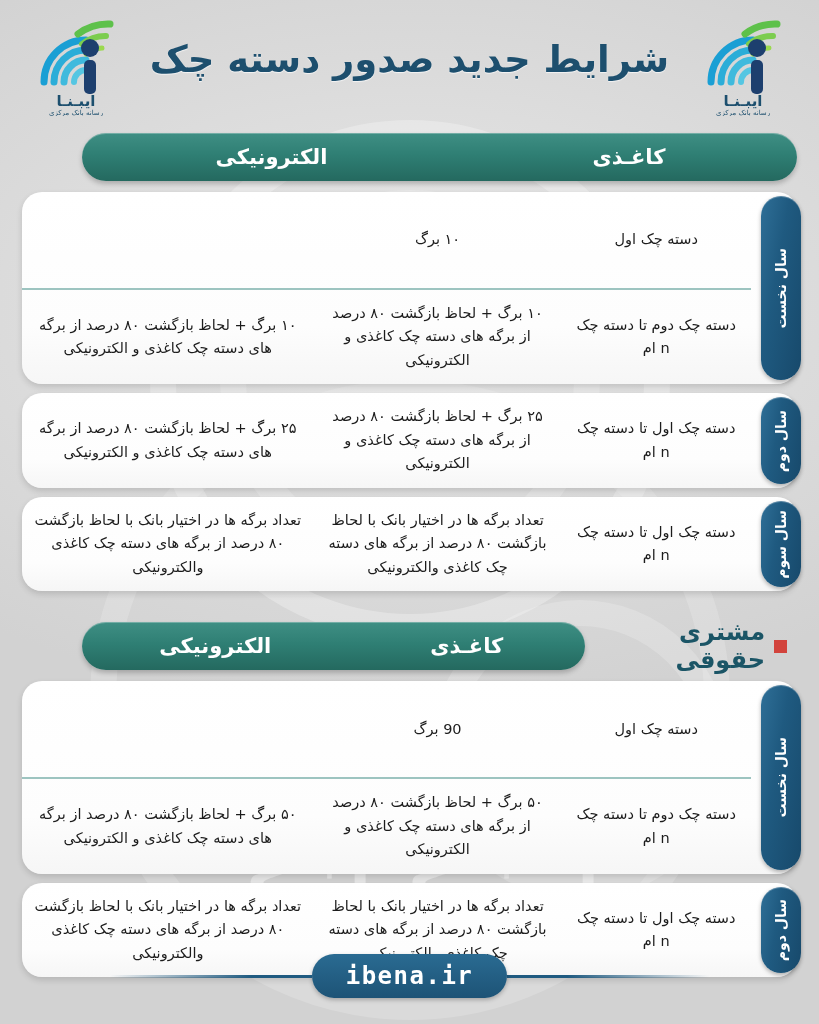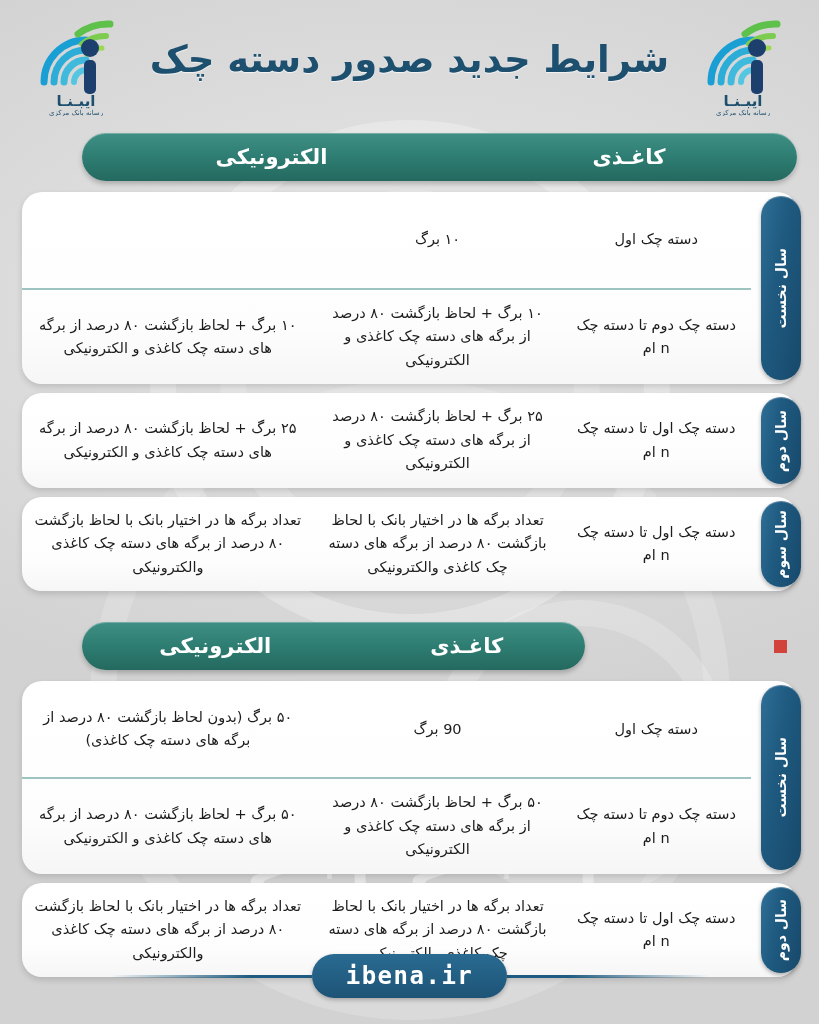--- a/index.html
+++ b/index.html
@@ -329,38 +329,38 @@
       </div>
 
     </div>
   </div>
 
   <div class="section" style="margin-top:26px;">
 
     <div class="section-head">
       <div class="section-title">
         <span class="bullet"></span>
+        <span>مشتری حقوقی</span>
       </div>
       <div class="colbar">
         <div class="ch ch-paper">کاغـذی</div>
         <div class="ch ch-elec">الکترونیکی</div>
       </div>
     </div>
 
     <div class="rows">
 
       <div class="row-card">
         <div class="yeartab">
           <span>سال نخست</span>
         </div>
         <div class="row-body">
           <div class="subrow tall v-center">
             <div class="cell cell-label">دسته چک اول</div>
             <div class="cell cell-paper">90 برگ</div>
-            <div class="cell cell-elec">۵۰ برگ (بدون لحاظ بازگشت ۸۰ درصد از برگه های دسته چک کاغذی)</div>
           </div>
           <div class="subrow med v-center">
             <div class="cell cell-label">دسته چک دوم تا دسته چک n ام</div>
             <div class="cell cell-paper">۵۰ برگ + لحاظ بازگشت ۸۰ درصد از برگه های دسته چک کاغذی و الکترونیکی</div>
             <div class="cell cell-elec">۵۰ برگ + لحاظ بازگشت ۸۰ درصد از برگه های دسته چک کاغذی و الکترونیکی</div>
           </div>
         </div>
       </div>
 
       <div class="row-card">

